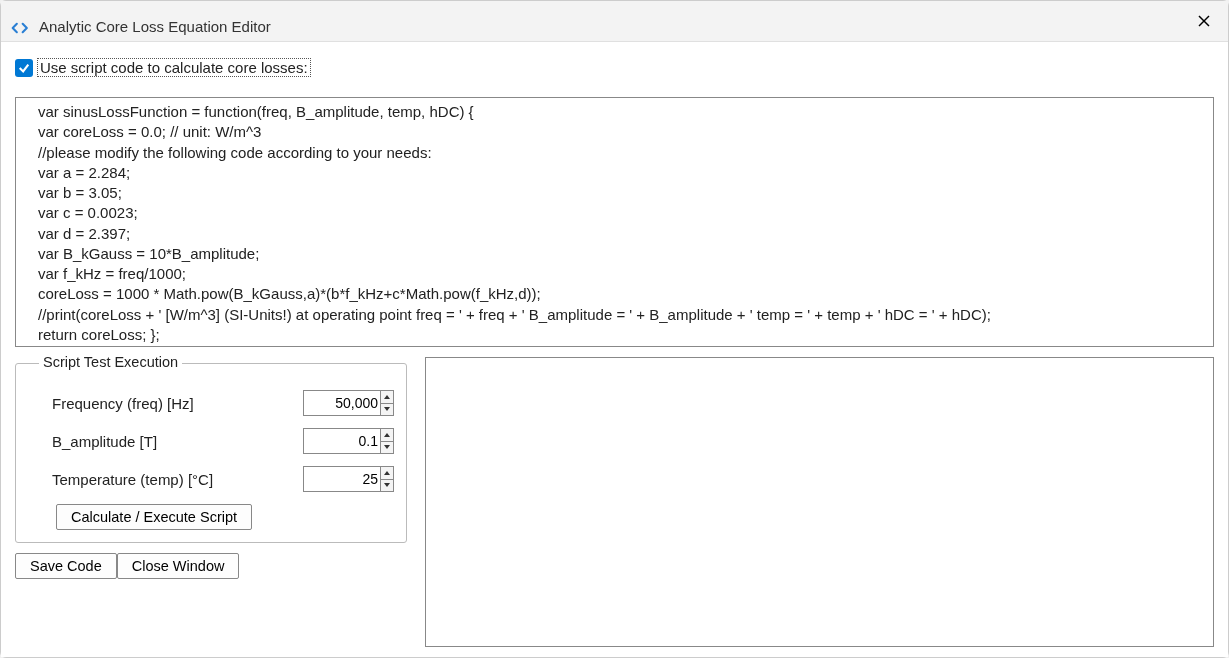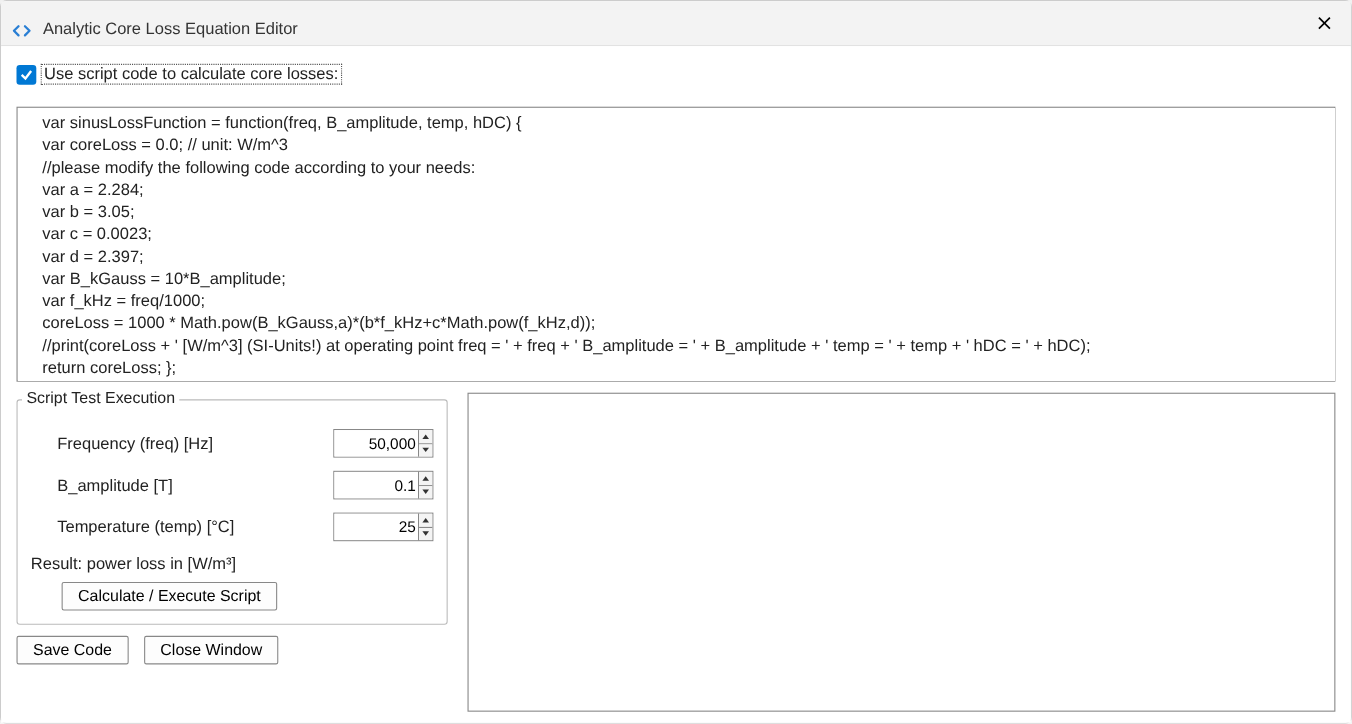--- a/index.html
+++ b/index.html
@@ -120,21 +120,21 @@
       border: 1px solid #bbb;
       border-radius: 3px;
       padding: 2px 12px 12px 12px;
       width: 392px;
       position: relative;
       margin-top: 8px;
     }
     .fieldset-label {
       position: absolute;
       top: -10px;
-      left: 4px;
+      left: 23px;
       background: #fff;
       padding: 0 4px;
       font-size: 14.5px;
       color: #222;
     }
     .param-table {
       margin-top: 24px;
       margin-left: 24px;
     }
     .param-row {
@@ -203,21 +203,20 @@
       margin-left: 28px;
     }
     .output-area {
       flex: 1;
       border: 1px solid #888;
       background: #fff;
       margin-top: 2px;
     }
     .footer-btns {
       display: flex;
-      gap: 14px;
       margin-top: 10px;
     }
   </style>
 </head>
 <body>
 
 <div class="window">
   <div class="title-bar">
     <span class="title-icon">
       <svg viewBox="0 0 24 14">
@@ -315,21 +314,20 @@
                       <svg viewBox="0 0 8 6">
                         <polygon points="1,1 7,1 4,5" fill="#333"></polygon>
                       </svg>
                     </div>
                 </div>
               </div>
             </div>
 
           </div>
 
-          <div class="result-label">Result: power loss in [W/m³]</div>
           <button class="btn calc-btn">Calculate / Execute Script</button>
         </div>
 
         <div class="footer-btns">
           <button class="btn">Save Code</button>
           <button class="btn">Close Window</button>
         </div>
       </div>
 
       <div class="output-area"></div>

